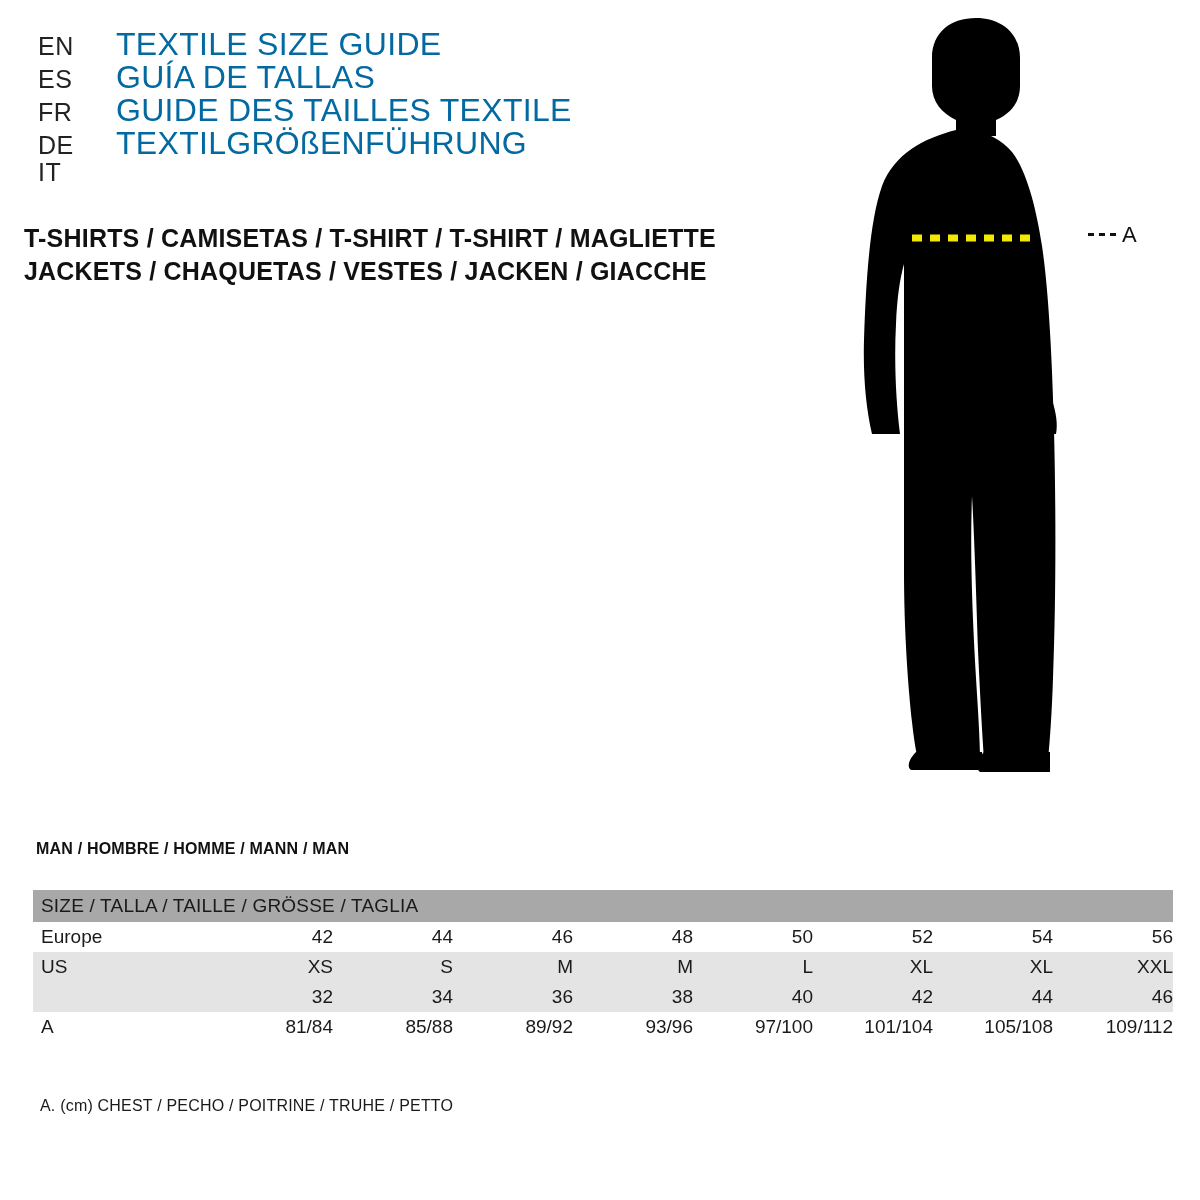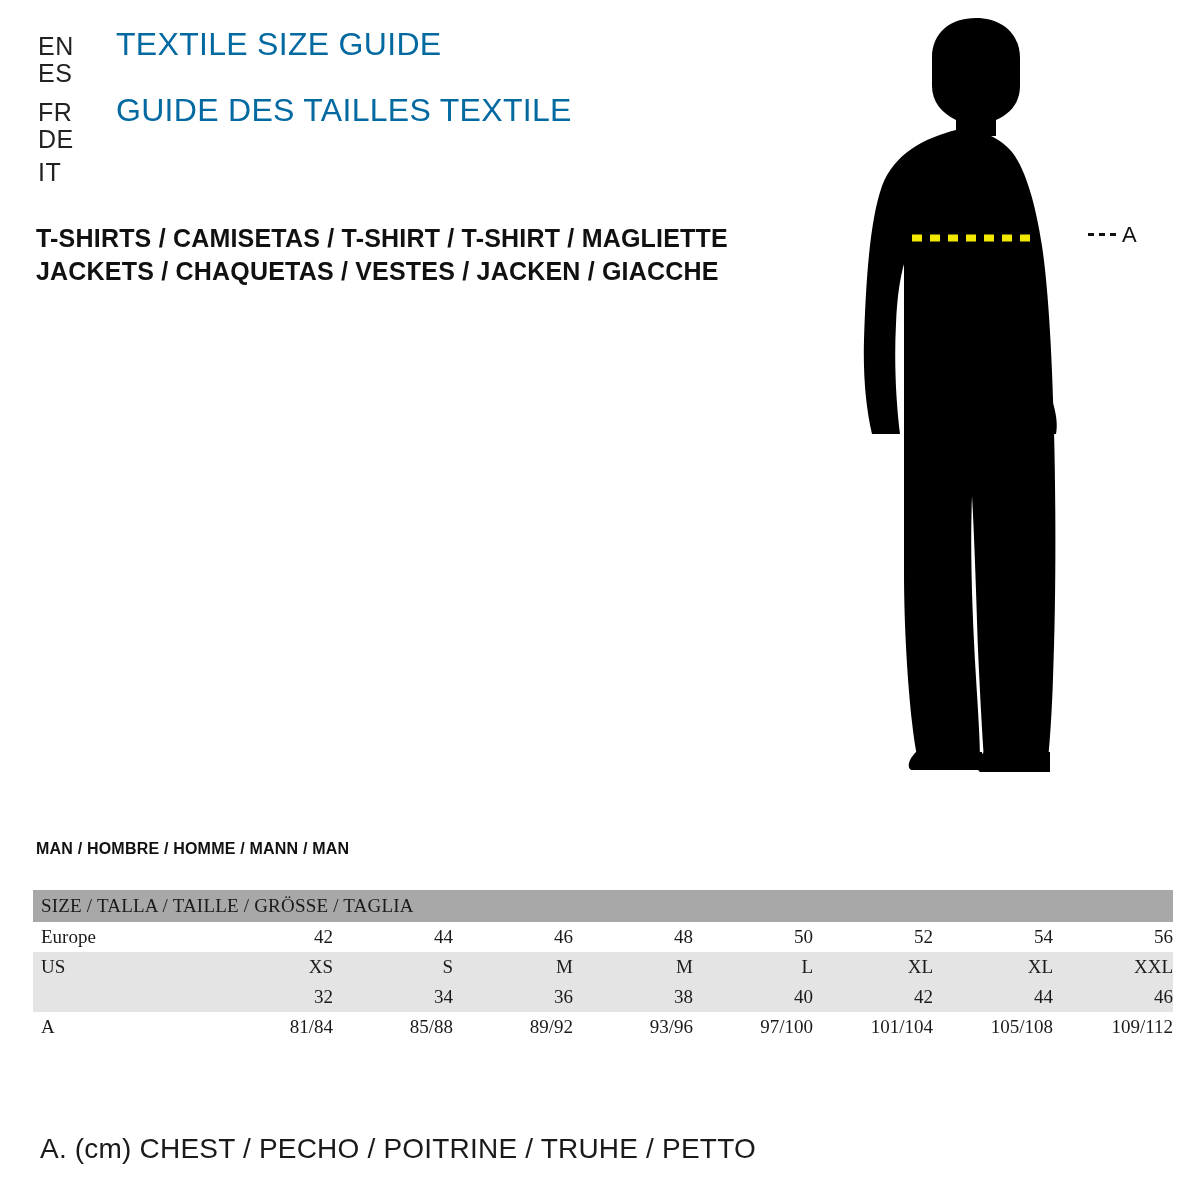--- a/index.html
+++ b/index.html
@@ -33,21 +33,21 @@
   .lang-text {
     font-size: 32px;
     letter-spacing: 0.3px;
     color: #0369a1;
     white-space: nowrap;
   }
 
   
   .garments {
     position: absolute;
-    left: 36px; top: 222px;
+    left: 24px; top: 222px;
     width: 760px;
   }
   .garment-line {
     font-size: 25px;
     font-weight: bold;
     letter-spacing: 0.2px;
     line-height: 33px;
     color: #111;
     white-space: nowrap;
   }
@@ -97,21 +97,20 @@
     left: 33px; top: 890px;
     width: 1140px;
     border-collapse: collapse;
     font-size: 19px;
     color: #1a1a1a;
   }
   .size-table tr { height: 30px; }
   .size-table td {
     padding: 0;
     vertical-align: middle;
-    font-family: Liberation Serif, serif;
   }
   .size-table .hdr-row td {
     background: #a8a8a8;
     font-size: 19px;
     padding-left: 8px;
     letter-spacing: 0.2px;
     height: 32px;
   }
   .size-table .band td { background: #e4e4e4; }
   .size-table .white td { background: #ffffff; }
@@ -119,45 +118,46 @@
     width: 180px;
     padding-left: 8px !important;
     text-align: left;
   }
   .val-cell { text-align: right; width: 120px; }
 
   
   .footnote {
     position: absolute;
     left: 40px; top: 1097px;
-    font-size: 28px;
+    font-size: 16px;
     letter-spacing: 0.2px;
     color: #1a1a1a;
-    margin-top: 36px;
   }
 </style>
 </head>
 <body>
 
 <div class="page">
 
   <div class="lang-list">
     <div class="lang-row">
       <span class="lang-code">EN</span>
       <span class="lang-text">TEXTILE SIZE GUIDE</span>
     </div>
     <div class="lang-row">
       <span class="lang-code">ES</span>
+      <span class="lang-text">GUÍA DE TALLAS</span>
     </div>
     <div class="lang-row">
       <span class="lang-code">FR</span>
       <span class="lang-text">GUIDE DES TAILLES TEXTILE</span>
     </div>
     <div class="lang-row">
       <span class="lang-code">DE</span>
+      <span class="lang-text">TEXTILGRÖßENFÜHRUNG</span>
     </div>
     <div class="lang-row">
       <span class="lang-code">IT</span>
     </div>
   </div>
 
   <div class="garments">
     <div class="garment-line">T-SHIRTS / CAMISETAS / T-SHIRT / T-SHIRT / MAGLIETTE</div>
     <div class="garment-line">JACKETS / CHAQUETAS / VESTES / JACKEN / GIACCHE</div>
   </div>

